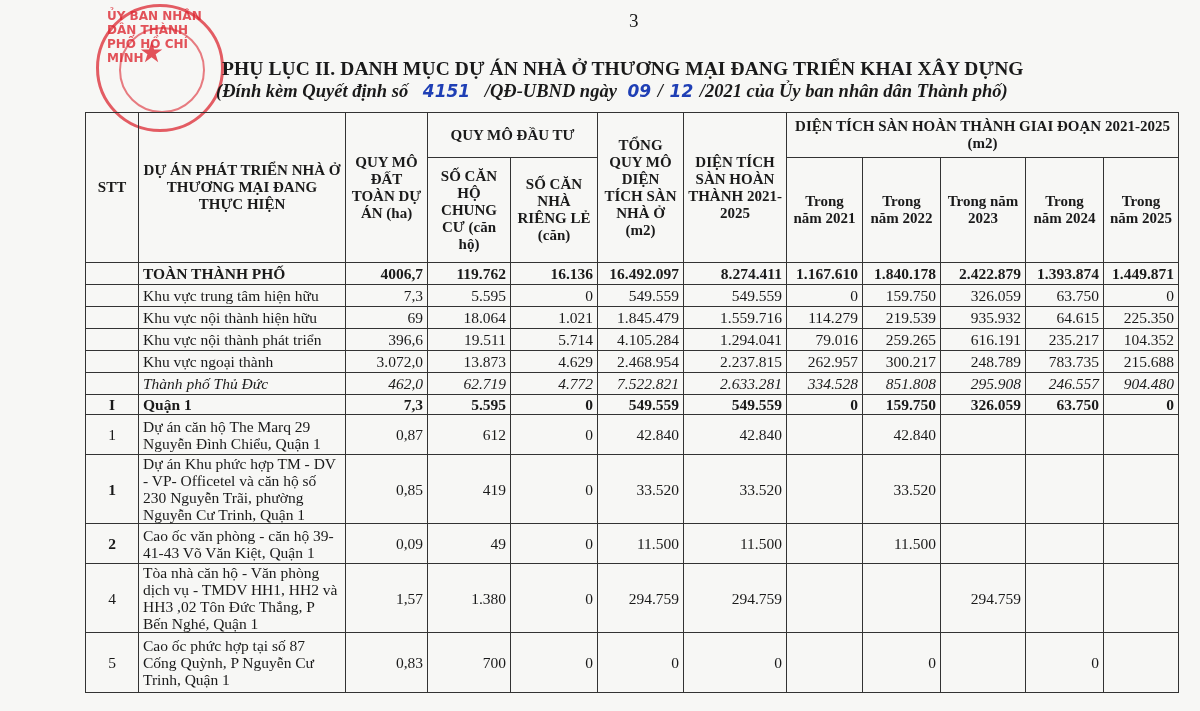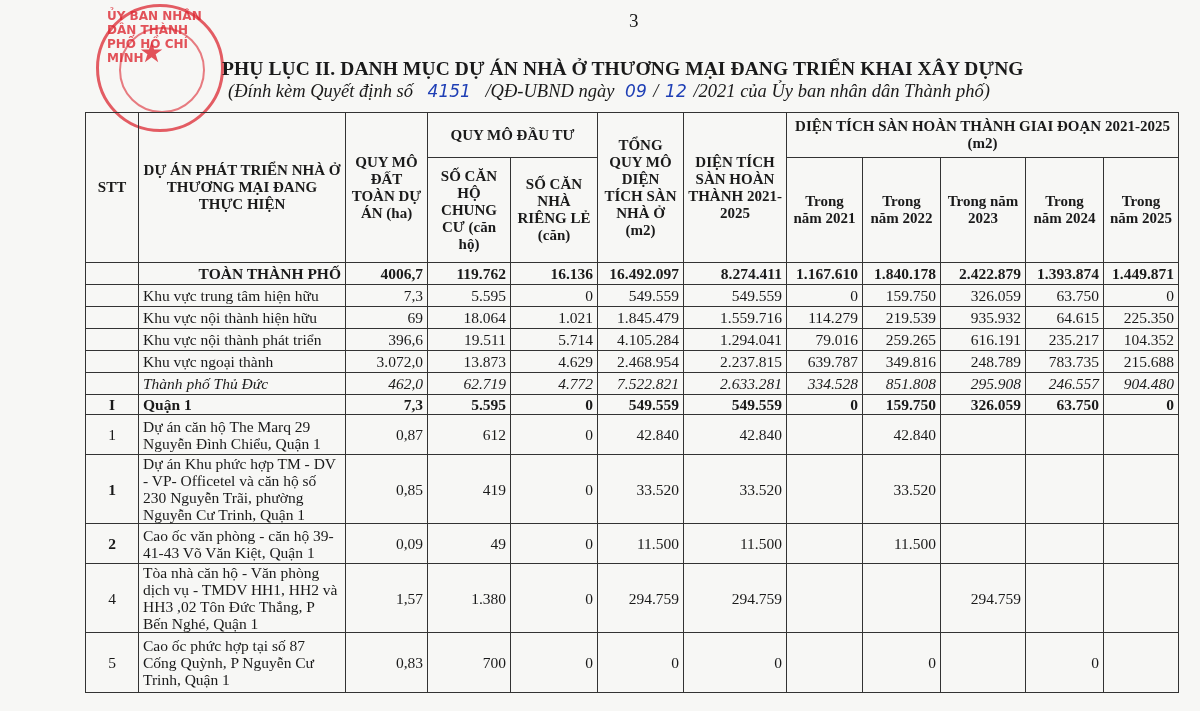--- a/index.html
+++ b/index.html
@@ -1,34 +1,34 @@
 <!DOCTYPE html>
 <html><head>
 <meta charset="utf-8">
 <style>
   html, body { margin:0; padding:0; }
   body { width:1200px; height:711px; background:#f7f7f5; position:relative; overflow:hidden;
          font-family:"Liberation Serif", serif; color:#1a1a1a; }
   .page-num { position:absolute; left:629px; top:10px; font-size:19px; }
   .title { position:absolute; left:222px; top:58px; font-size:19.5px; font-weight:bold; letter-spacing:0.1px; white-space:nowrap;text-align:center; }
-  .subtitle { position:absolute; left:228px; top:81px; font-size:18.5px; font-style:italic; white-space:nowrap; }
+  .subtitle { position:absolute; left:216px; top:81px; font-size:18.5px; font-style:italic; white-space:nowrap;font-weight:bold; }
   .hand { color:#1f3fb5; font-family:"DejaVu Sans", sans-serif; font-style:italic; font-size:17px; padding:0 10px; }
   .seal { position:absolute; left:96px; top:4px; width:128px; height:128px; border-radius:50%;
           border:3px solid rgba(220,40,50,0.75); box-sizing:border-box; pointer-events:none; }
   .seal .inner { position:absolute; left:20px; top:20px; width:82px; height:82px; border-radius:50%; border:2px solid rgba(220,40,50,0.6); }
   .seal .star { position:absolute; left:40px; top:32px; font-size:28px; color:rgba(220,40,50,0.8); line-height:1; }
   .seal .arc { position:absolute; left:8px; top:2px; width:110px; font-size:12px; font-weight:bold; color:rgba(220,40,50,0.8);
                font-family:"DejaVu Sans", sans-serif; text-align:left; }
   table { position:absolute; left:85px; top:112px; border-collapse:collapse; table-layout:fixed; }
   td, th { border:1.3px solid #333; padding:0 4px; font-size:15.5px; line-height:17px; }
   th { font-weight:bold; text-align:center; vertical-align:middle; font-size:15px; }
   td.num { text-align:right; }
   td.c { text-align:center; }
   tr.bold td { font-weight:bold; }
-  tr.total td.name { text-align:right; }
+  tr.total td.name { text-align:left; }
 </style>
 </head>
 <body>
 
 <div class="seal">
   <div class="arc">ỦY BAN NHÂN DÂN THÀNH PHỐ HỒ CHÍ MINH</div>
   <div class="inner"></div>
   <div class="star">★</div>
 </div>
 
@@ -137,22 +137,22 @@
         <td class="num">104.352</td>
       </tr>
       <tr style="height: 22px; margin-top: 34px;">
         <td class="c"></td>
         <td class="name">Khu vực ngoại thành</td>
         <td class="num">3.072,0</td>
         <td class="num">13.873</td>
         <td class="num">4.629</td>
         <td class="num">2.468.954</td>
         <td class="num">2.237.815</td>
-        <td class="num">639.787</td>
-        <td class="num">349.816</td>
+        <td class="num">262.957</td>
+        <td class="num">300.217</td>
         <td class="num">248.789</td>
         <td class="num">783.735</td>
         <td class="num">215.688</td>
       </tr>
       <tr style="height: 22px; font-style: italic;">
         <td class="c"></td>
         <td class="name">Thành phố Thủ Đức</td>
         <td class="num">462,0</td>
         <td class="num">62.719</td>
         <td class="num">4.772</td>

